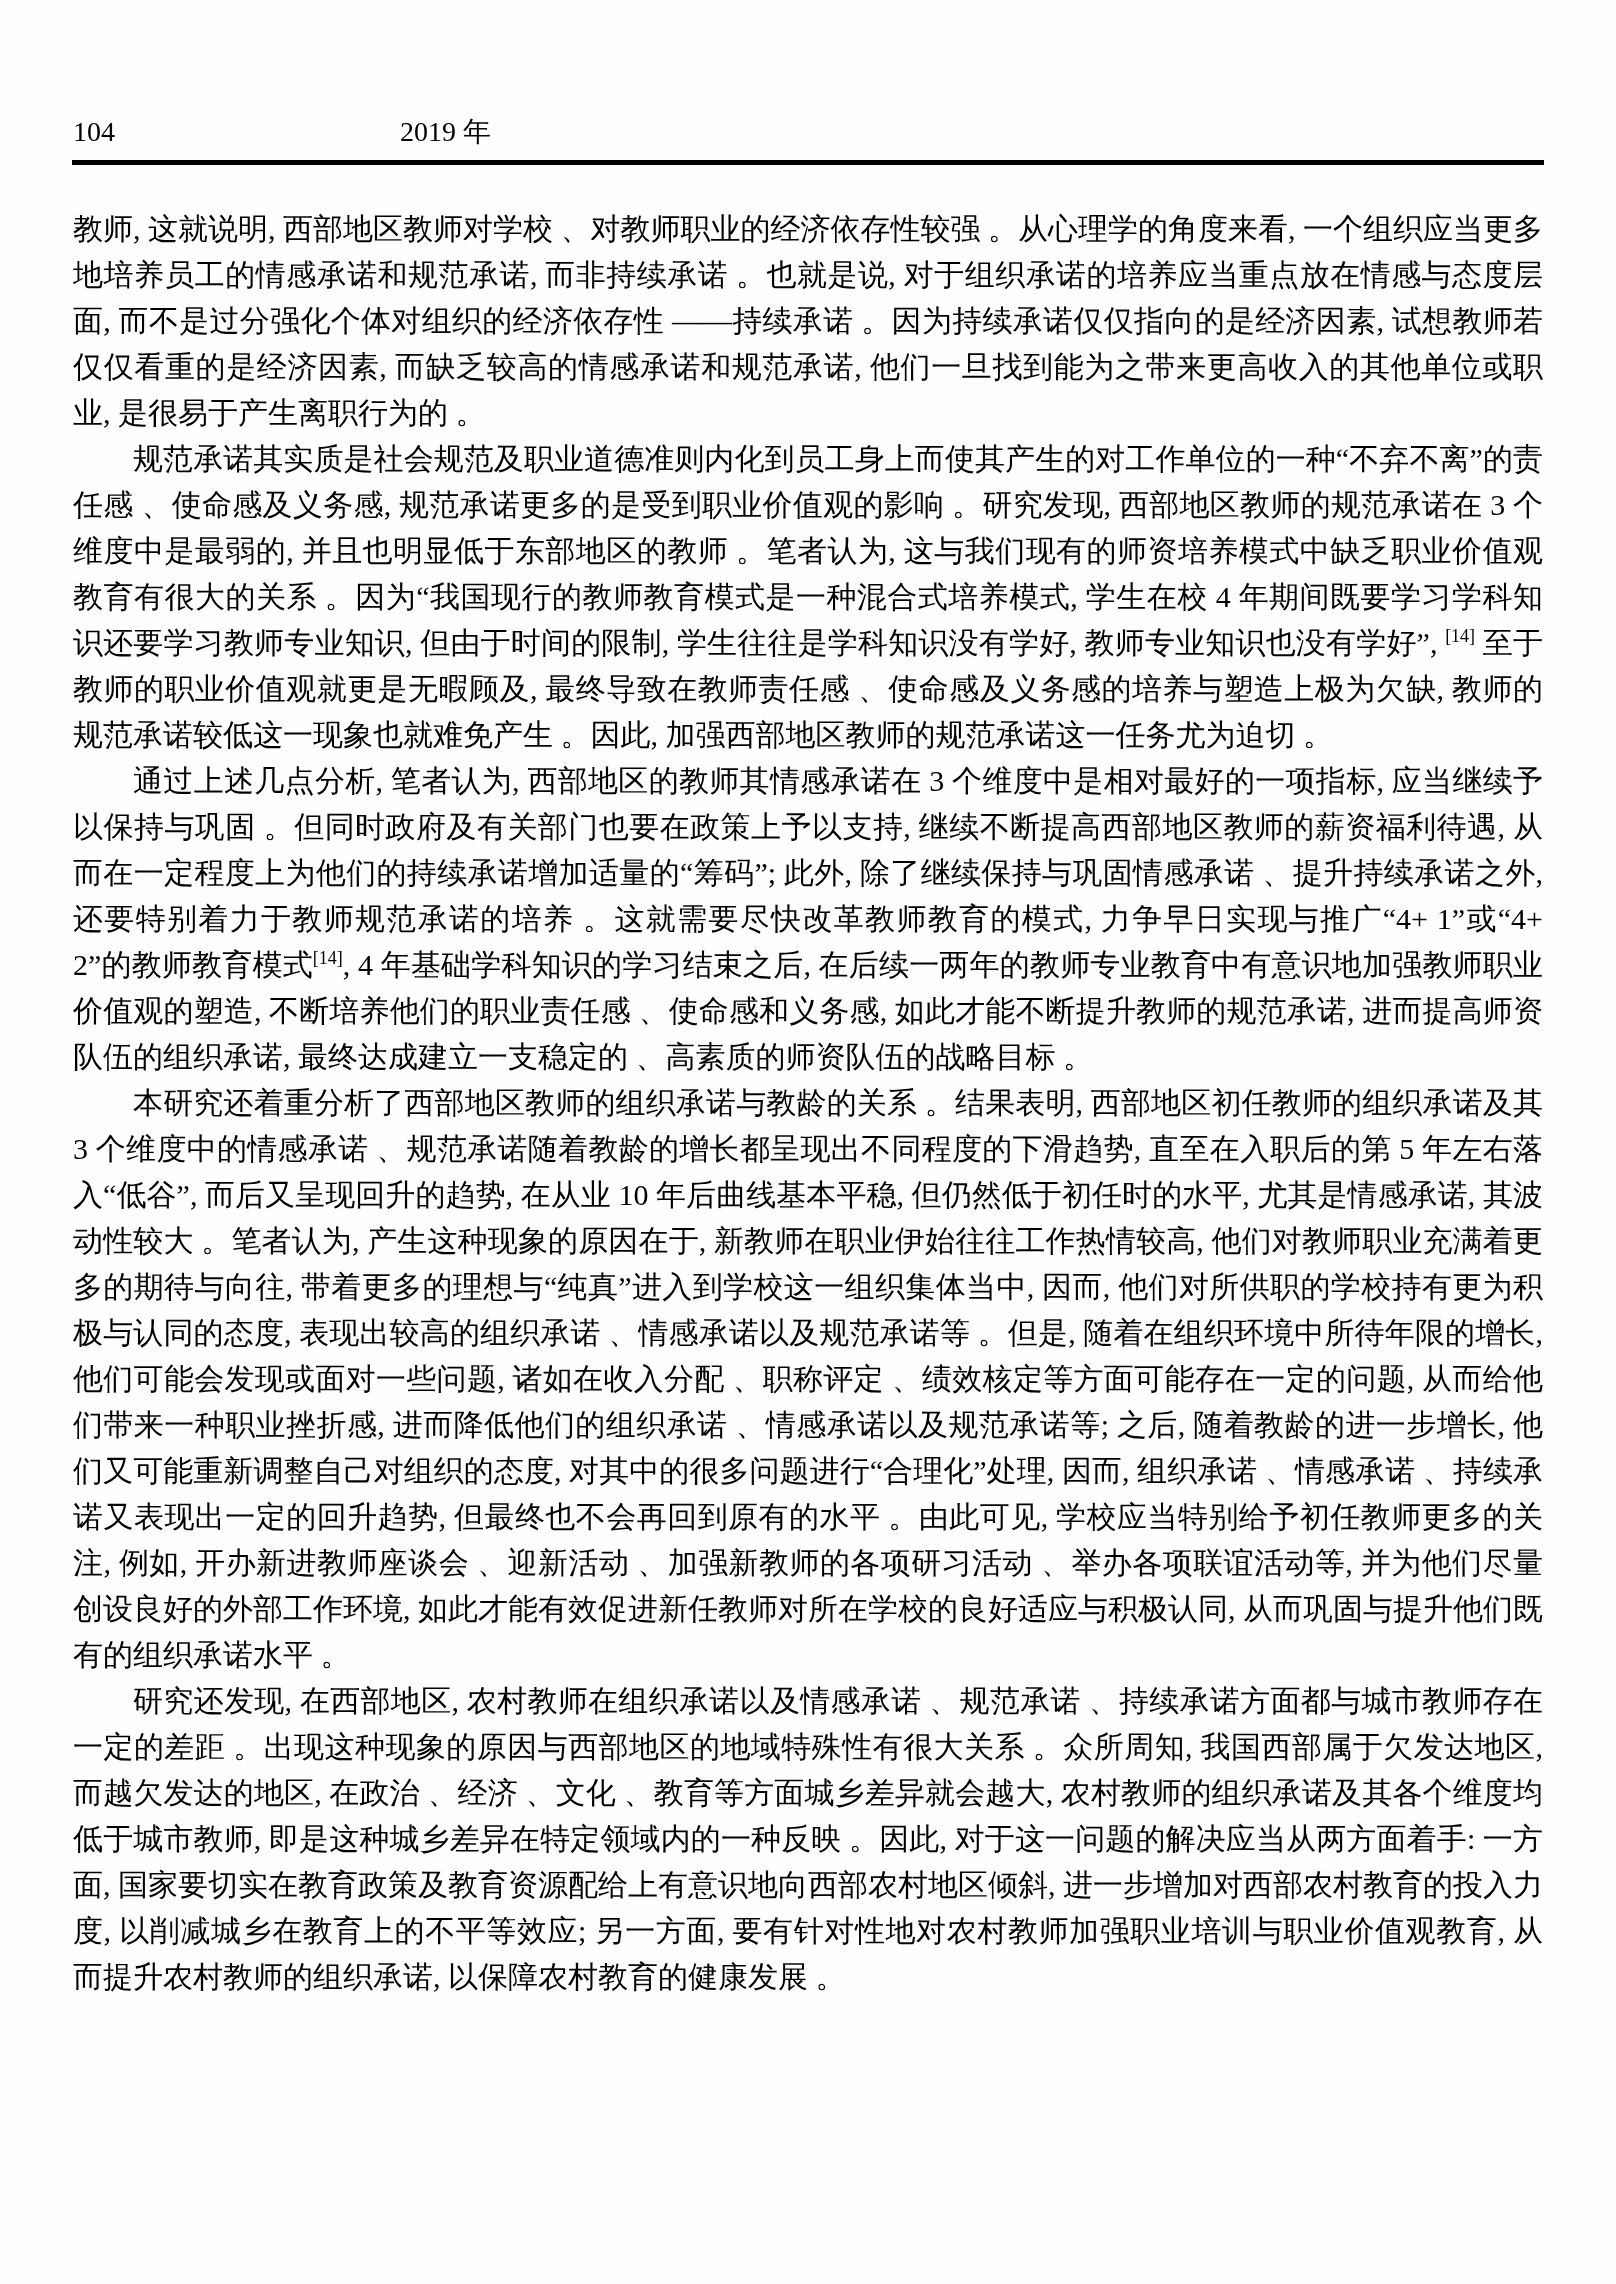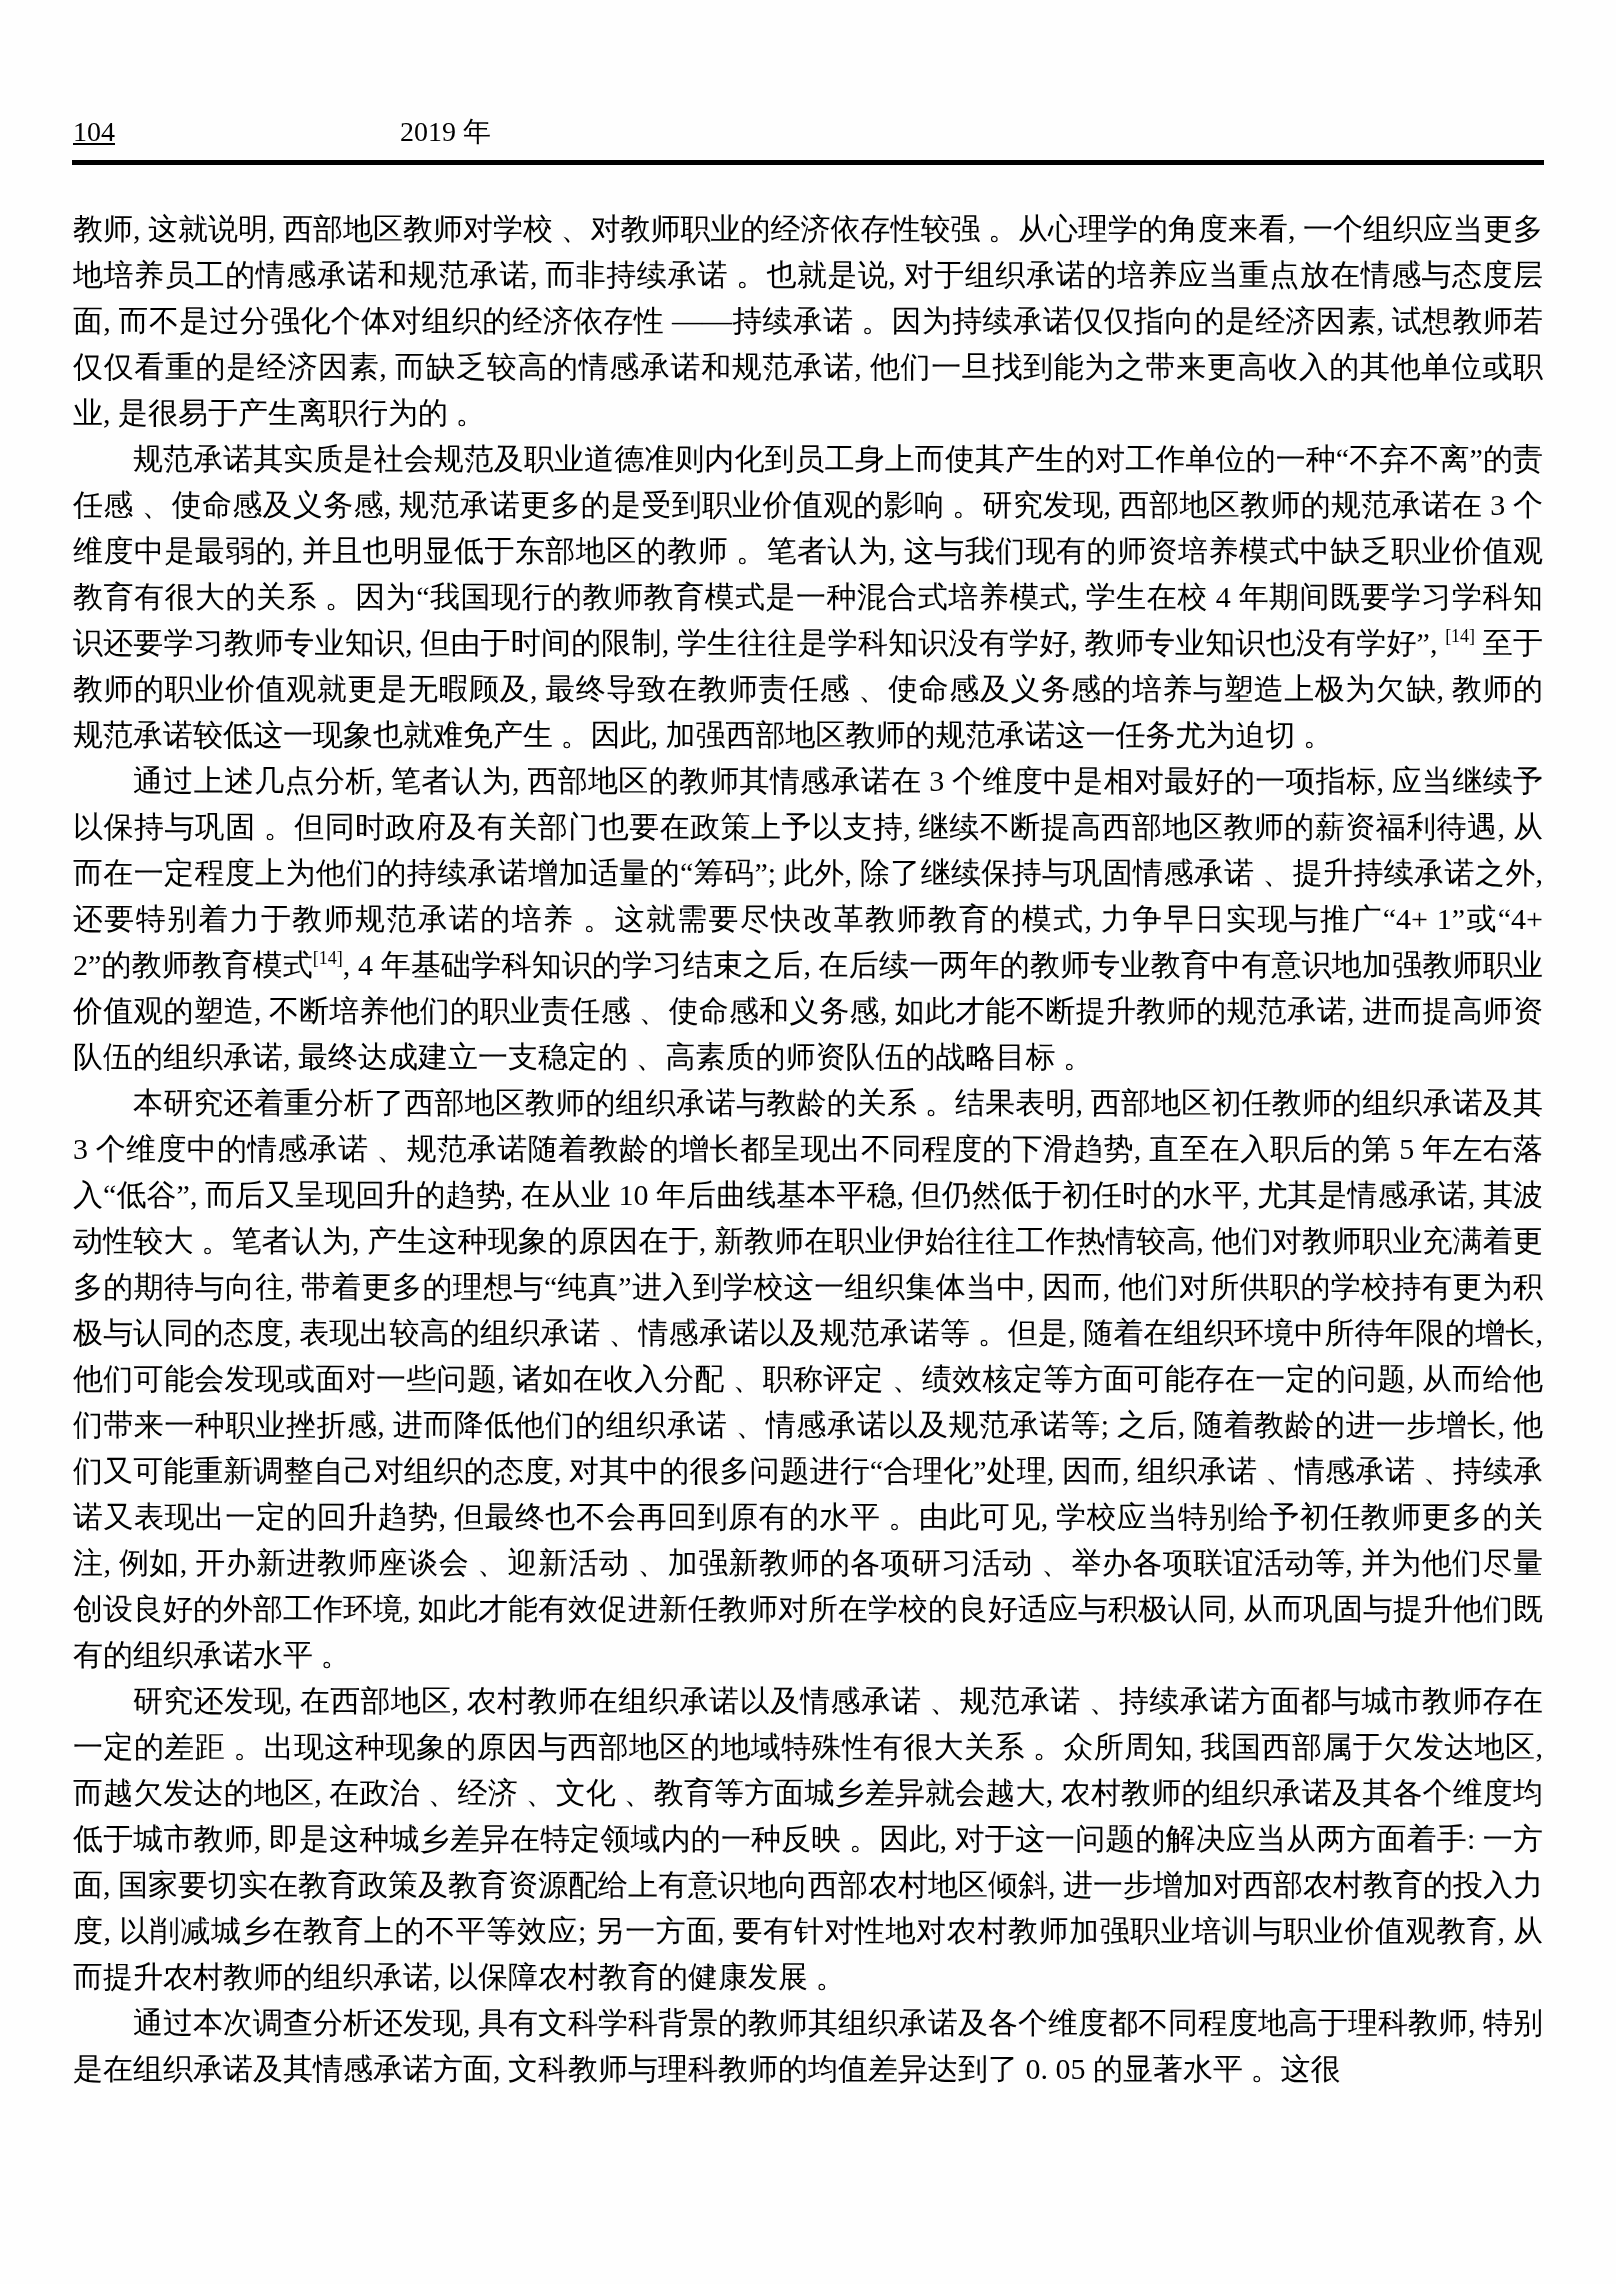--- a/index.html
+++ b/index.html
@@ -23,21 +23,20 @@
     left: 73px;
     right: 73px;
     display: flex;
     align-items: baseline;
     font-size: 28px;
     line-height: 1.2;
   }
   .page-number {
     width: 209px;
     text-align: left;
-    text-decoration: underline;
   }
   .journal-title {
     flex: 1;
     text-align: center;
     letter-spacing: 5.2px;
   }
   .year {
     width: 209px;
     text-align: right;
   }
@@ -81,16 +80,15 @@
     <span class="page-number">104</span>
     <span class="year">2019 年</span>
   </header>
   <div class="header-rule"></div>
   <main class="body-text">
       <p>教师, 这就说明, 西部地区教师对学校 、对教师职业的经济依存性较强 。从心理学的角度来看, 一个组织应当更多地培养员工的情感承诺和规范承诺, 而非持续承诺 。也就是说, 对于组织承诺的培养应当重点放在情感与态度层面, 而不是过分强化个体对组织的经济依存性 ——持续承诺 。因为持续承诺仅仅指向的是经济因素, 试想教师若仅仅看重的是经济因素, 而缺乏较高的情感承诺和规范承诺, 他们一旦找到能为之带来更高收入的其他单位或职业, 是很易于产生离职行为的 。</p>
       <p class="indent">规范承诺其实质是社会规范及职业道德准则内化到员工身上而使其产生的对工作单位的一种“不弃不离”的责任感 、使命感及义务感, 规范承诺更多的是受到职业价值观的影响 。研究发现, 西部地区教师的规范承诺在 3 个维度中是最弱的, 并且也明显低于东部地区的教师 。笔者认为, 这与我们现有的师资培养模式中缺乏职业价值观教育有很大的关系 。因为“我国现行的教师教育模式是一种混合式培养模式, 学生在校 4 年期间既要学习学科知识还要学习教师专业知识, 但由于时间的限制, 学生往往是学科知识没有学好, 教师专业知识也没有学好”, <sup class="fnref">[14]</sup> 至于教师的职业价值观就更是无暇顾及, 最终导致在教师责任感 、使命感及义务感的培养与塑造上极为欠缺, 教师的规范承诺较低这一现象也就难免产生 。因此, 加强西部地区教师的规范承诺这一任务尤为迫切 。</p>
       <p class="indent">通过上述几点分析, 笔者认为, 西部地区的教师其情感承诺在 3 个维度中是相对最好的一项指标, 应当继续予以保持与巩固 。但同时政府及有关部门也要在政策上予以支持, 继续不断提高西部地区教师的薪资福利待遇, 从而在一定程度上为他们的持续承诺增加适量的“筹码”; 此外, 除了继续保持与巩固情感承诺 、提升持续承诺之外, 还要特别着力于教师规范承诺的培养 。这就需要尽快改革教师教育的模式, 力争早日实现与推广“4+ 1”或“4+ 2”的教师教育模式<sup class="fnref">[14]</sup>, 4 年基础学科知识的学习结束之后, 在后续一两年的教师专业教育中有意识地加强教师职业价值观的塑造, 不断培养他们的职业责任感 、使命感和义务感, 如此才能不断提升教师的规范承诺, 进而提高师资队伍的组织承诺, 最终达成建立一支稳定的 、高素质的师资队伍的战略目标 。</p>
       <p class="indent">本研究还着重分析了西部地区教师的组织承诺与教龄的关系 。结果表明, 西部地区初任教师的组织承诺及其 3 个维度中的情感承诺 、规范承诺随着教龄的增长都呈现出不同程度的下滑趋势, 直至在入职后的第 5 年左右落入“低谷”, 而后又呈现回升的趋势, 在从业 10 年后曲线基本平稳, 但仍然低于初任时的水平, 尤其是情感承诺, 其波动性较大 。笔者认为, 产生这种现象的原因在于, 新教师在职业伊始往往工作热情较高, 他们对教师职业充满着更多的期待与向往, 带着更多的理想与“纯真”进入到学校这一组织集体当中, 因而, 他们对所供职的学校持有更为积极与认同的态度, 表现出较高的组织承诺 、情感承诺以及规范承诺等 。但是, 随着在组织环境中所待年限的增长, 他们可能会发现或面对一些问题, 诸如在收入分配 、职称评定 、绩效核定等方面可能存在一定的问题, 从而给他们带来一种职业挫折感, 进而降低他们的组织承诺 、情感承诺以及规范承诺等; 之后, 随着教龄的进一步增长, 他们又可能重新调整自己对组织的态度, 对其中的很多问题进行“合理化”处理, 因而, 组织承诺 、情感承诺 、持续承诺又表现出一定的回升趋势, 但最终也不会再回到原有的水平 。由此可见, 学校应当特别给予初任教师更多的关注, 例如, 开办新进教师座谈会 、迎新活动 、加强新教师的各项研习活动 、举办各项联谊活动等, 并为他们尽量创设良好的外部工作环境, 如此才能有效促进新任教师对所在学校的良好适应与积极认同, 从而巩固与提升他们既有的组织承诺水平 。</p>
       <p class="indent">研究还发现, 在西部地区, 农村教师在组织承诺以及情感承诺 、规范承诺 、持续承诺方面都与城市教师存在一定的差距 。出现这种现象的原因与西部地区的地域特殊性有很大关系 。众所周知, 我国西部属于欠发达地区, 而越欠发达的地区, 在政治 、经济 、文化 、教育等方面城乡差异就会越大, 农村教师的组织承诺及其各个维度均低于城市教师, 即是这种城乡差异在特定领域内的一种反映 。因此, 对于这一问题的解决应当从两方面着手: 一方面, 国家要切实在教育政策及教育资源配给上有意识地向西部农村地区倾斜, 进一步增加对西部农村教育的投入力度, 以削减城乡在教育上的不平等效应; 另一方面, 要有针对性地对农村教师加强职业培训与职业价值观教育, 从而提升农村教师的组织承诺, 以保障农村教育的健康发展 。</p>
-      <p class="indent">通过本次调查分析还发现, 具有文科学科背景的教师其组织承诺及各个维度都不同程度地高于理科教师, 特别是在组织承诺及其情感承诺方面, 文科教师与理科教师的均值差异达到了 0. 05 的显著水平 。这很</p>
     </main>
 </div>
 
 
 </body></html>

